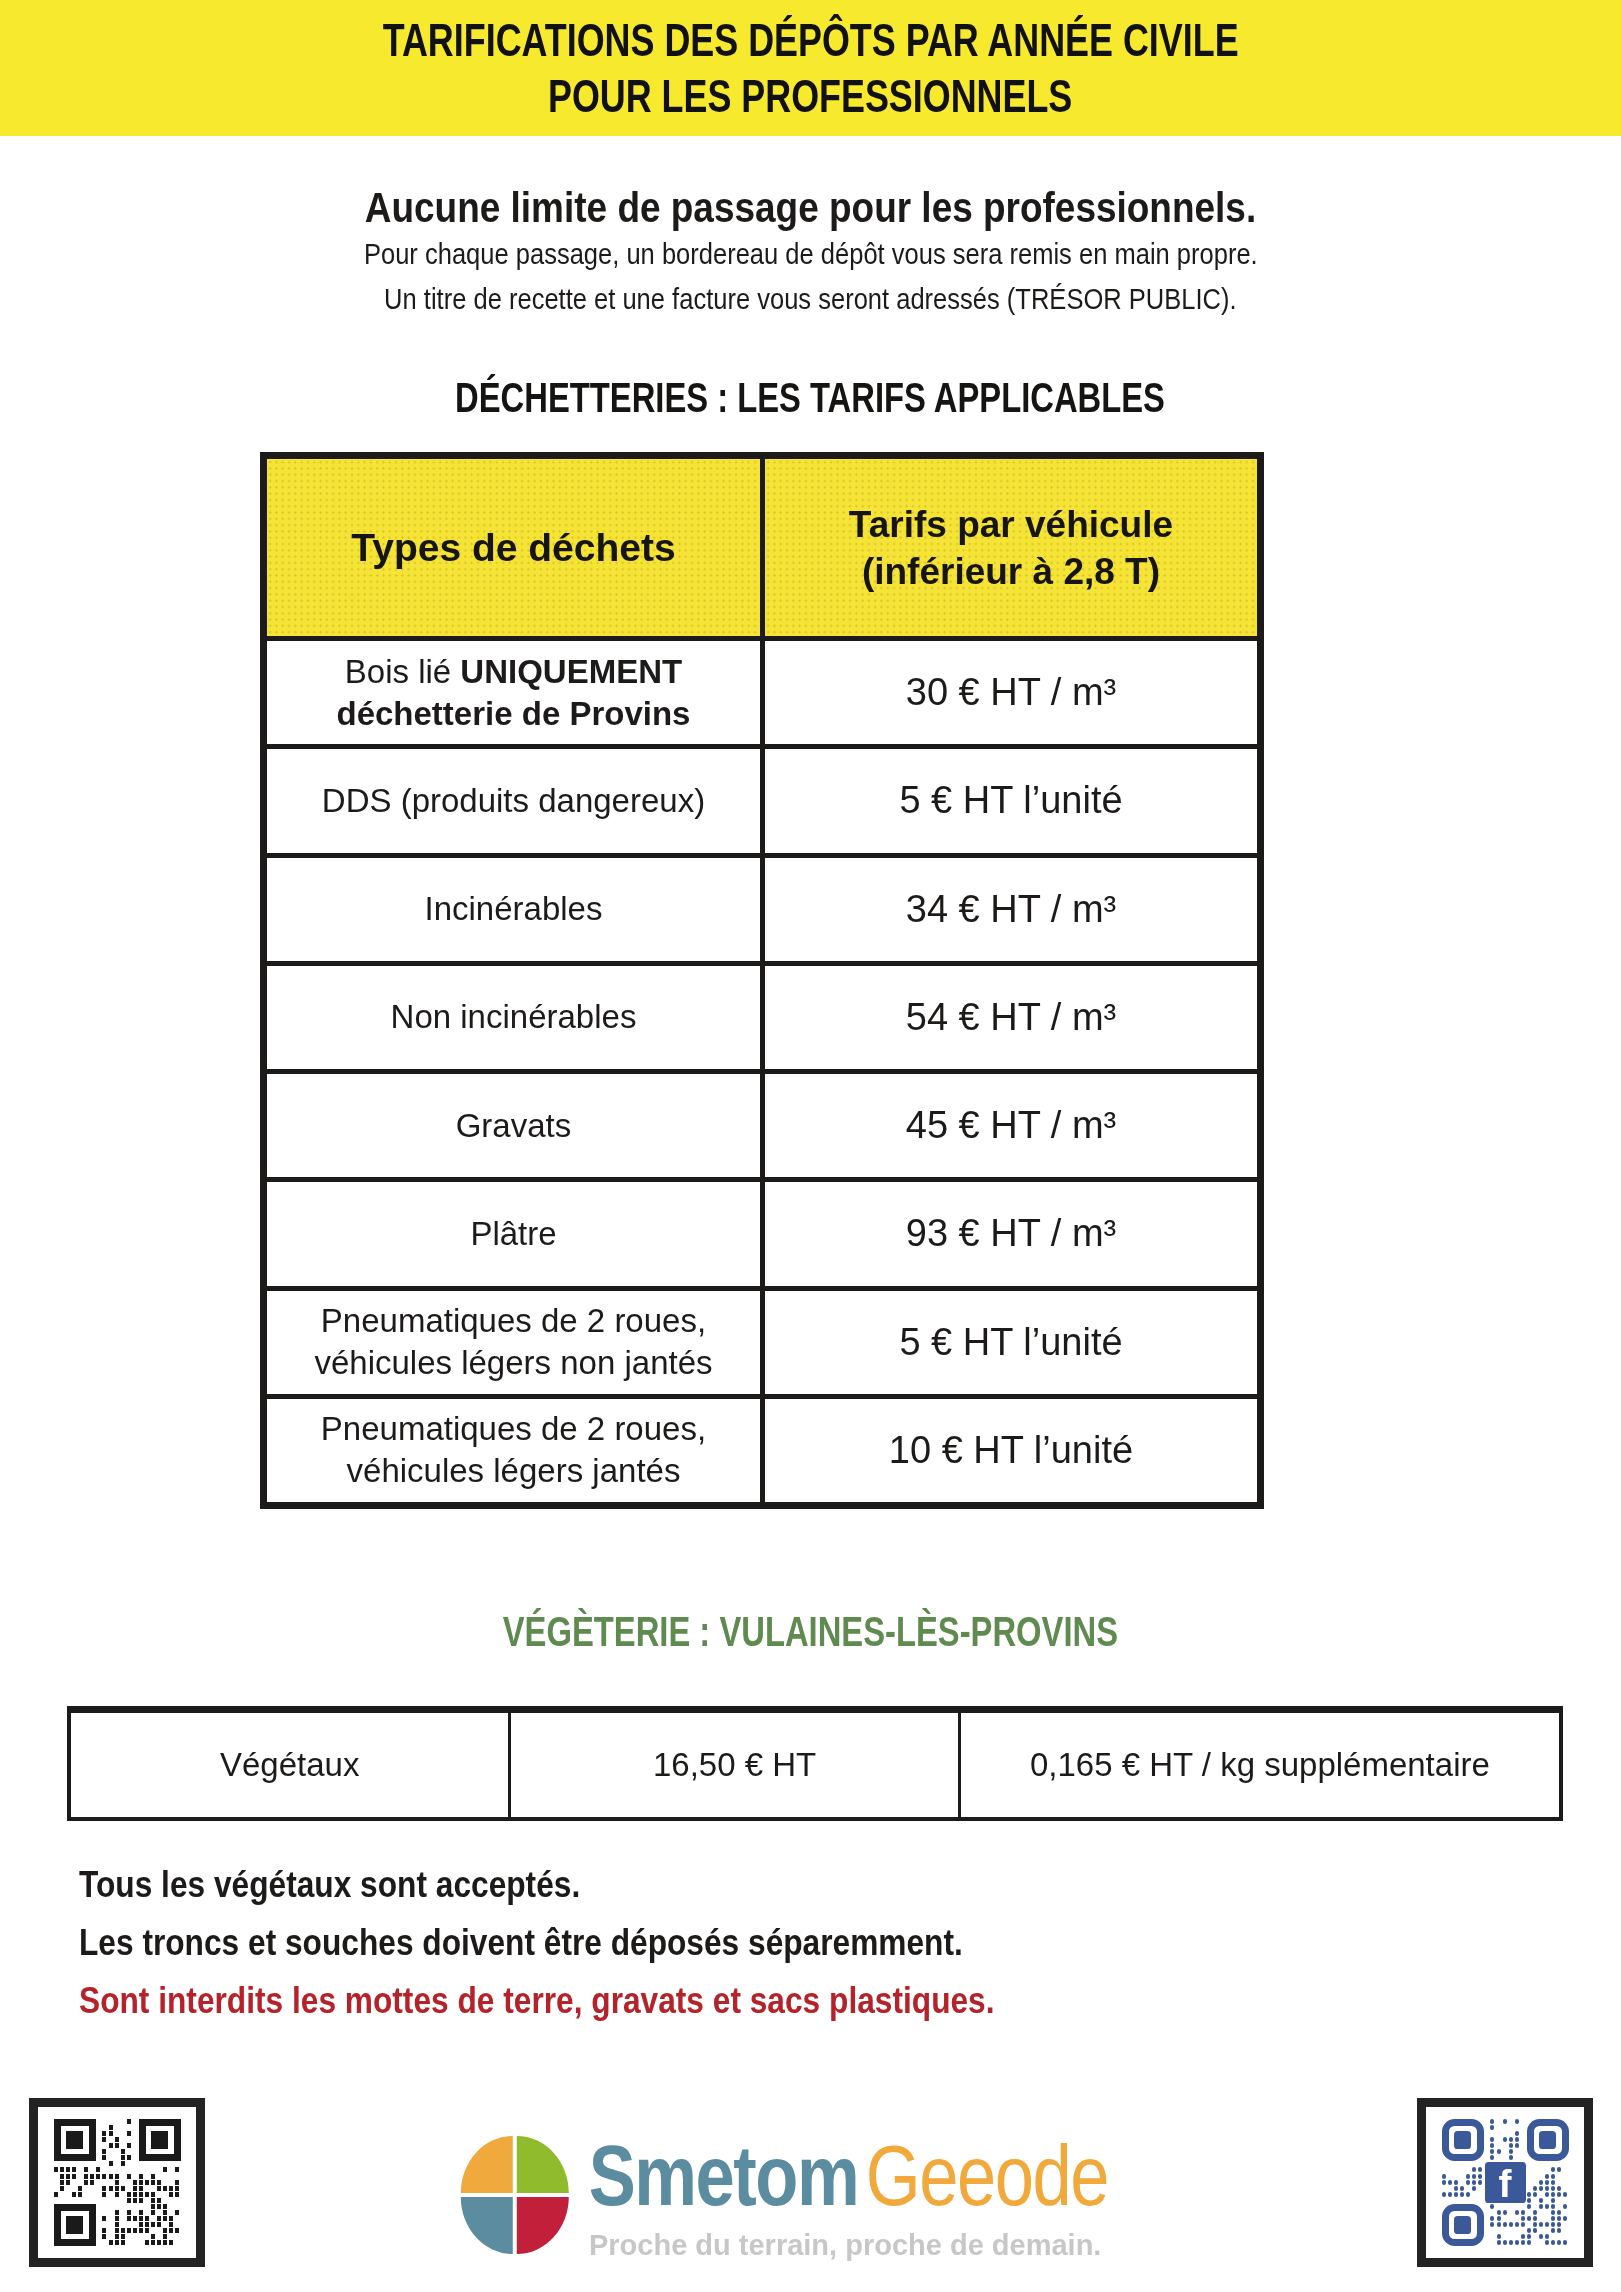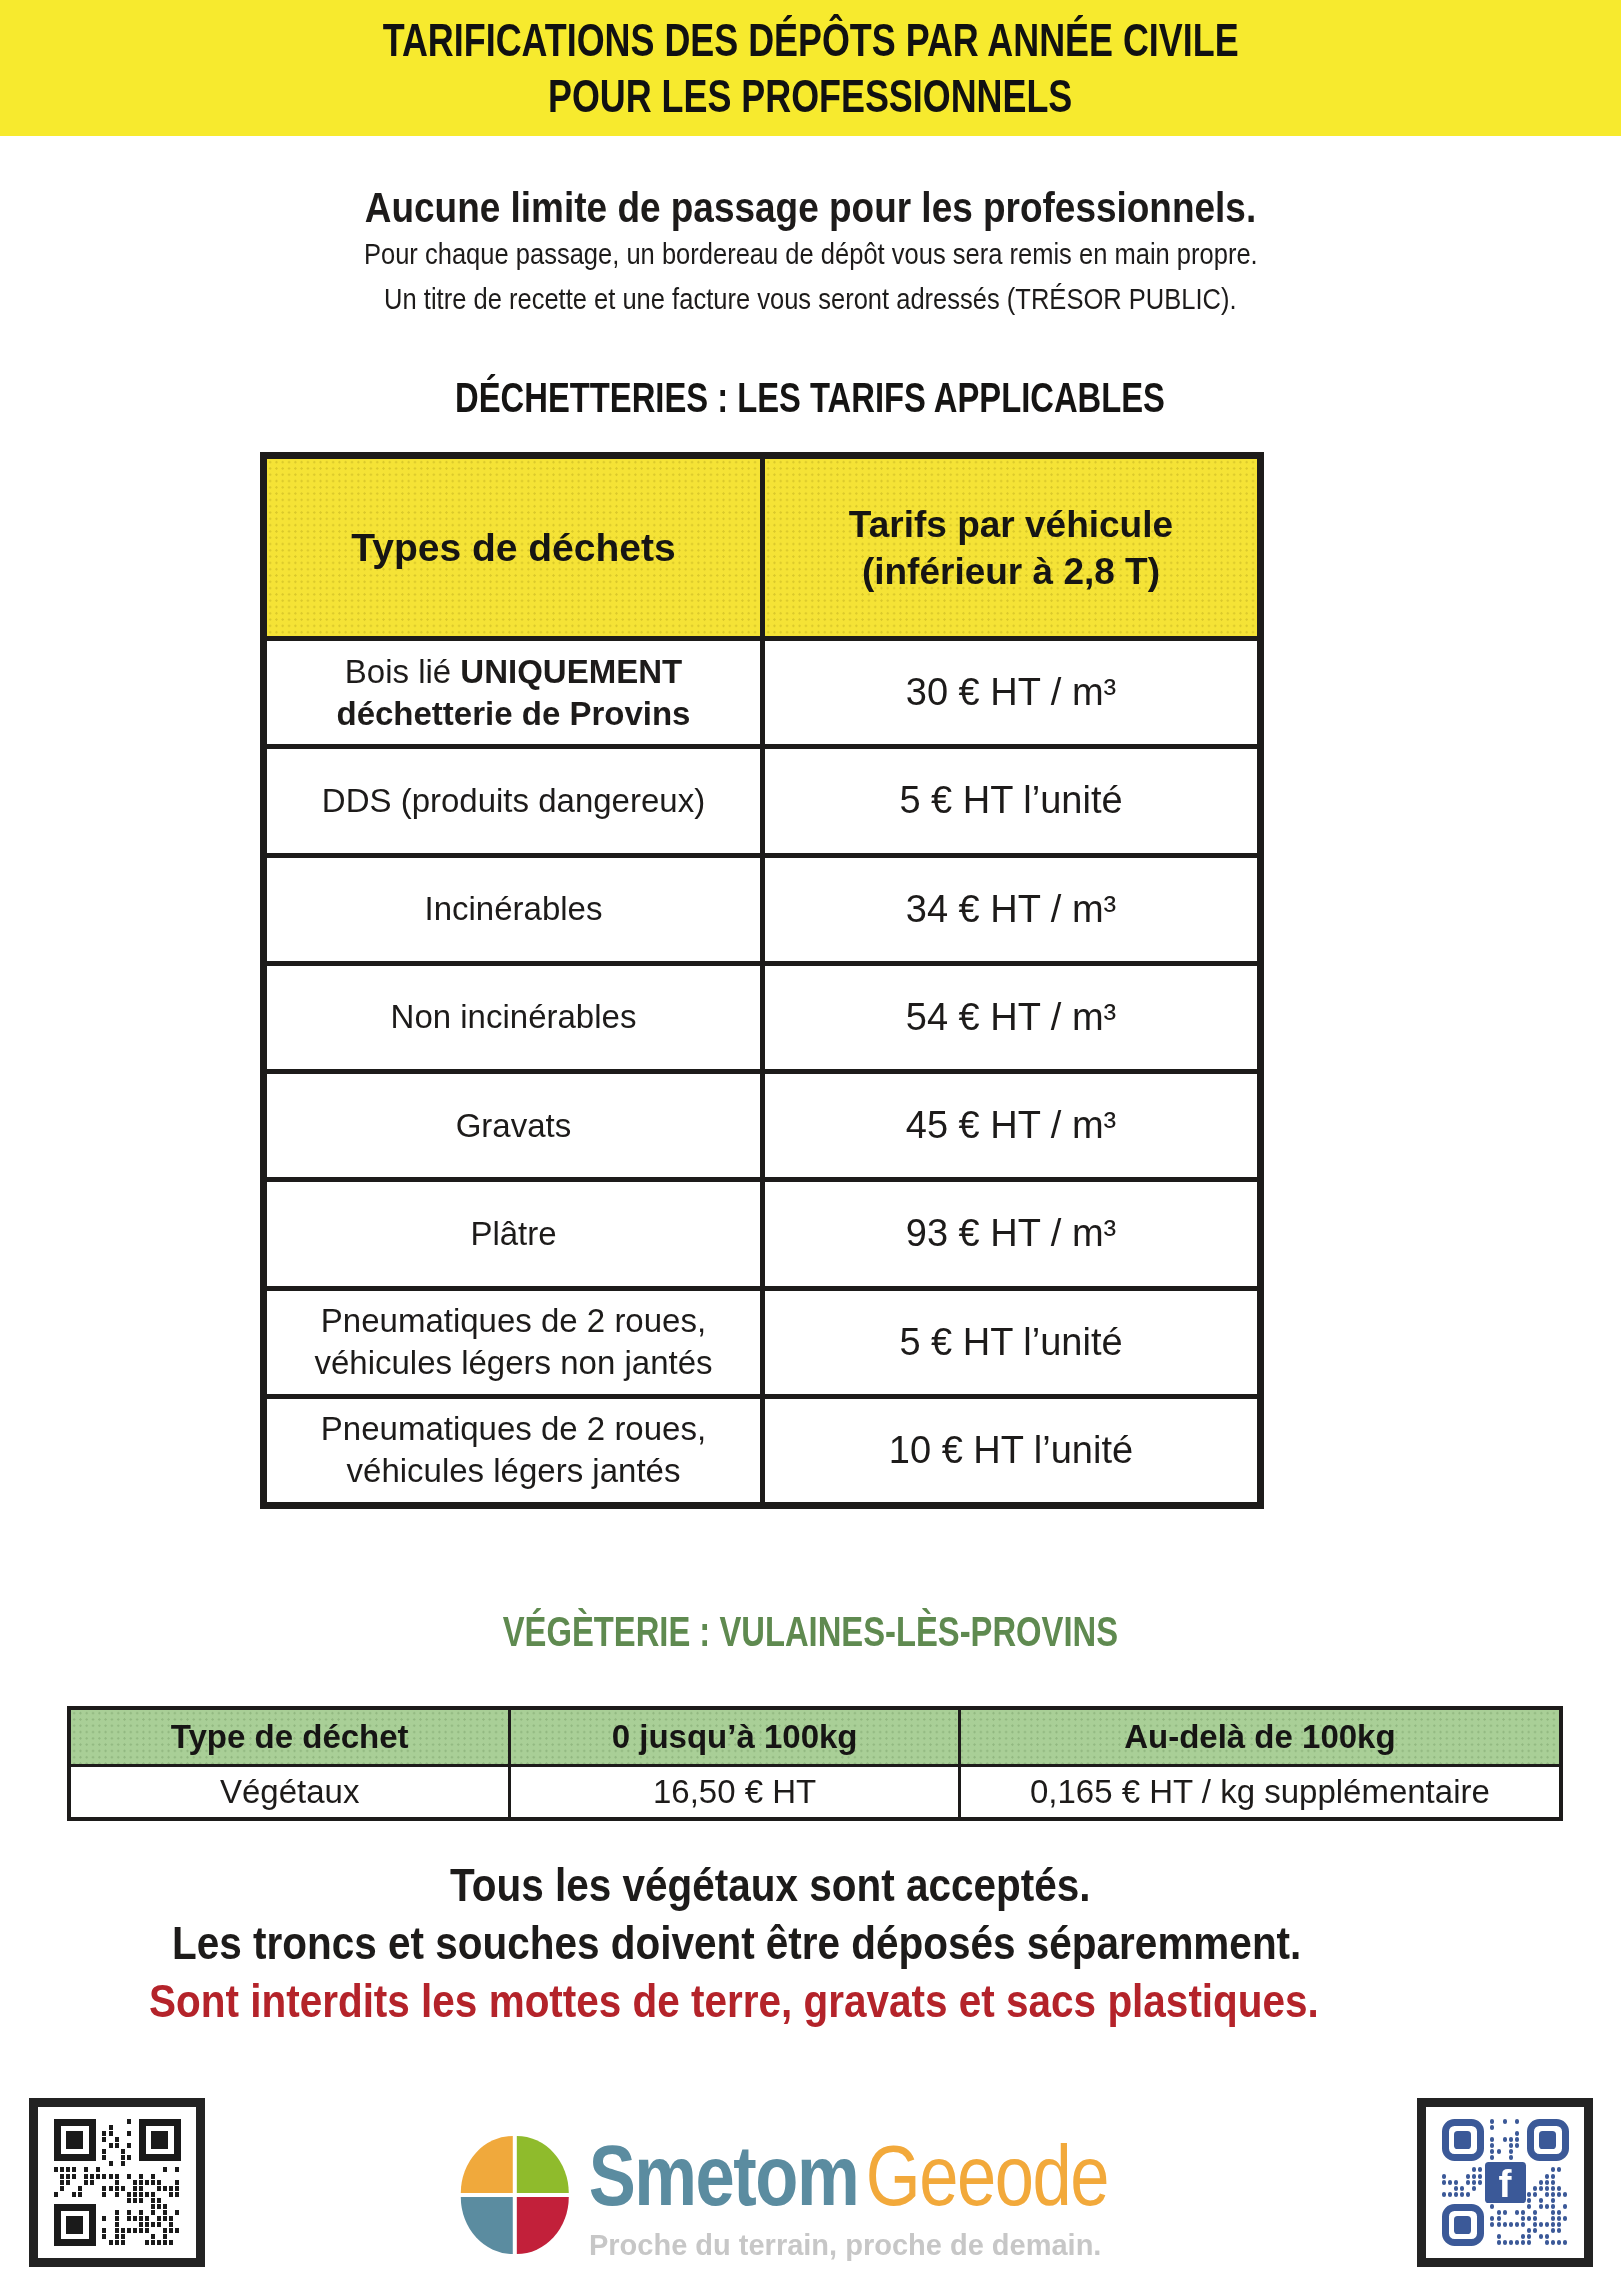--- a/index.html
+++ b/index.html
@@ -54,21 +54,21 @@
     background-size:6.3px 6.3px;
   }
   .t2-row{flex:1;display:flex;border-top:3.6px solid #1d1b1a;}
   .c2a{width:29.6%;box-sizing:border-box;border-right:3.6px solid #1d1b1a;display:flex;align-items:center;justify-content:center;text-align:center;}
   .c2b{width:30.2%;box-sizing:border-box;border-right:3.6px solid #1d1b1a;display:flex;align-items:center;justify-content:center;text-align:center;}
   .c2c{flex:1;display:flex;align-items:center;justify-content:center;text-align:center;}
   .t2-header div{font-size:33px;font-weight:bold;color:#161514;}
   .t2-row div{font-size:33px;color:#1d1b1a;}
   
   .notes{position:absolute;left:79px;top:1856px;width:1469px;}
-  .notes .n{font-size:46px;font-weight:bold;line-height:58px;color:#1d1b1a;white-space:nowrap;text-align:center;}
+  .notes .n{font-size:36px;font-weight:bold;line-height:58px;color:#1d1b1a;white-space:nowrap;}
   .notes .warn{color:#b4232a;}
   
   .qr-frame{
     position:absolute;top:2098px;width:176px;height:169px;box-sizing:border-box;
     border:9px solid #232323;background:#fff;display:flex;align-items:center;justify-content:center;
   }
   .qr-frame.left{left:29px;}
   .qr-frame.right{left:1417px;}
   .qr{position:relative;width:127px;height:127px;background:#fff;}
   .finder{position:absolute;width:42px;height:42px;box-sizing:border-box;border:7.2px solid #1a1a1a;padding:5.4px;}
@@ -163,25 +163,20 @@
 
     <div class="t1-row">
       <div class="cl">Pneumatiques de 2 roues, véhicules légers jantés</div>
       <div class="cr">10 € HT l’unité</div>
     </div>
   </div>
 
   <div class="v-title"><span class="sqz">VÉGÈTERIE : VULAINES-LÈS-PROVINS</span></div>
 
   <div class="table2">
-    <div class="t2-header">
-      <div class="c2a">Type de déchet</div>
-      <div class="c2b">0 jusqu’à 100kg</div>
-      <div class="c2c">Au-delà de 100kg</div>
-    </div>
     <div class="t2-row">
       <div class="c2a">Végétaux</div>
       <div class="c2b">16,50 € HT</div>
       <div class="c2c">0,165 € HT / kg supplémentaire</div>
     </div>
   </div>
 
   <div class="notes">
     <div class="n"><span class="sqz-l">Tous les végétaux sont acceptés.</span></div>
     <div class="n"><span class="sqz-l">Les troncs et souches doivent être déposés séparemment.</span></div>

